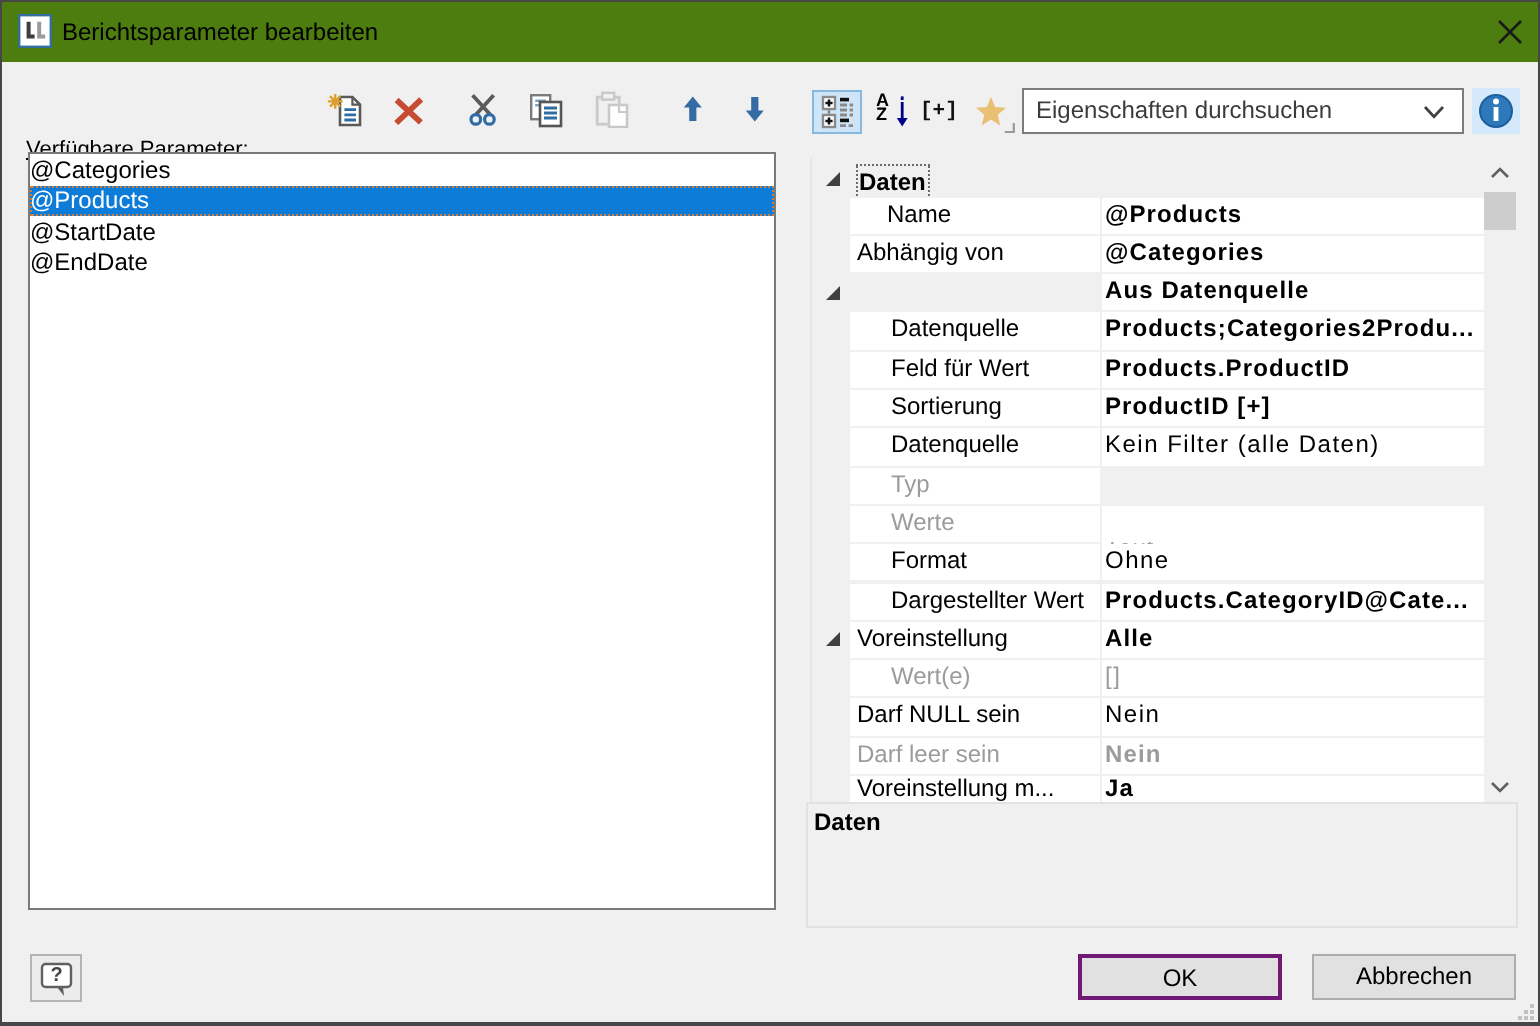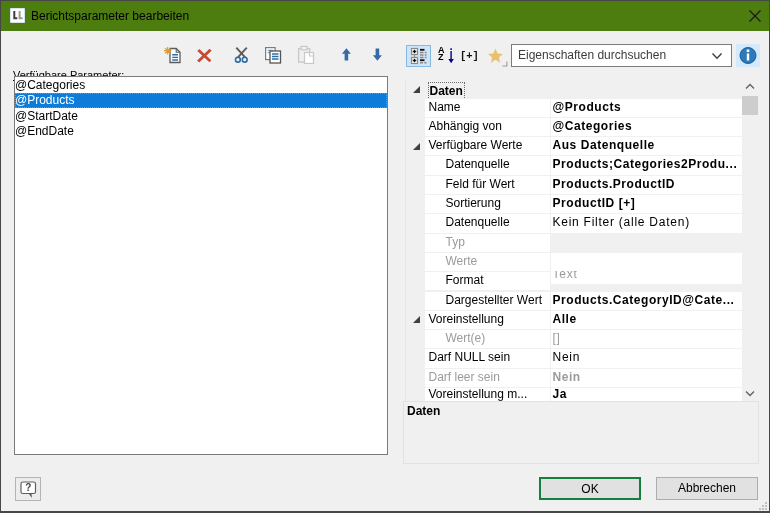--- a/index.html
+++ b/index.html
@@ -29,21 +29,21 @@
 .catfocus { outline:1px dotted #6a6a6a; outline-offset:1px; }
 .tri { position:absolute; width:0; height:0; border-left:7px solid transparent; border-bottom:7px solid #404040; }
 
 .sbar { position:absolute; left:741px; top:78px; width:16px; height:323px; background:#f0f0f0; }
 .sthumb { position:absolute; left:741px; width:16px; background:#cdcdcd; }
 
 .desc { position:absolute; left:402px; top:400px; width:356px; height:63px; border:1px solid #e2e2e2; background:#f0f0f0; }
 .desc b { position:absolute; left:3px; top:2px; font-size:12px; }
 
 .btn { position:absolute; top:476px; width:102px; height:23px; background:#e1e1e1; text-align:center; font-size:12px; line-height:20px; }
-.ok { left:538px; border:2px solid #15803d; }
+.ok { left:538px; border:2px solid #701a75; }
 .cancel { left:655px; border:1px solid #adadad; line-height:21px; }
 .helpbtn { position:absolute; left:14px; top:476px; width:26px; height:24px; background:#ececec; border:1px solid #b4b4b4; }
 .combo { position:absolute; left:510px; top:43px; width:221px; height:23px; border:1px solid #7c7c7c; background:#fff; font-size:12px; line-height:21px; color:#3c3c3c; padding-left:6px; }
 .catbtn { position:absolute; left:405px; top:44px; width:25px; height:22px; background:#cfe4f7; border:1px solid #86b9e2; }
 .infobtn { position:absolute; left:735px; top:43px; width:24px; height:23px; background:#d4e9fb; }
 .grip { position:absolute; width:2px; height:2px; background:#c1c1c1; }
 </style>
 </head>
 <body>
 <div class="win">
@@ -138,36 +138,33 @@
   <div class="listbox">
     <div class="li" style="top:0.8px;">@Categories</div>
     <div class="li sel" style="top:16.4px;">@Products</div>
     <div class="li" style="top:31.9px;">@StartDate</div>
     <div class="li" style="top:47.2px;">@EndDate</div>
   </div>
 
   <div class="grid">
       <div class="tri" style="left:7.5px;top:8.400000000000002px;"></div>
       <div class="cat catfocus" style="left:24.5px;top:6.000000000000003px;">Daten</div>
-      <div class="cell lab" style="top:20.500000000000004px;height:18.3px;line-height:16.7px;">
+      <div class="cell lab" style="top:20.500000000000004px;height:18.3px;line-height:16.7px;padding-left:15px;">
         <span class="">Name</span>
       </div>
       <div class="cell val" style="top:20.500000000000004px;height:18.3px;line-height:16.7px;">
         <span class=" b">@Products</span>
       </div>
       <div class="cell lab" style="top:39.800000000000004px;height:18.3px;line-height:16.7px;">
         <span class="">Abhängig von</span>
       </div>
       <div class="cell val" style="top:39.800000000000004px;height:18.3px;line-height:16.7px;">
         <span class=" b">@Categories</span>
       </div>
       <div class="tri" style="left:7.5px;top:64.50000000000001px;"></div>
-      <div class="cell lab" style="top:59.10000000000001px;height:18.3px;line-height:16.7px;">
-        <span class="">Verfügbare Werte</span>
-      </div>
       <div class="cell val" style="top:59.10000000000001px;height:18.3px;line-height:16.7px;">
         <span class=" b">Aus Datenquelle</span>
       </div>
       <div class="cell lab l2" style="top:78.4px;height:18.3px;line-height:16.7px;">
         <span class="">Datenquelle</span>
       </div>
       <div class="cell val" style="top:78.4px;height:18.3px;line-height:16.7px;">
         <span class=" b">Products;Categories2Produ...</span>
       </div>
       <div class="cell lab l2" style="top:97.7px;height:18.3px;line-height:16.7px;">
@@ -195,20 +192,23 @@
         <span class=" gy">Text</span>
       </div>
       <div class="cell lab l2" style="top:174.90000000000003px;height:18.3px;line-height:16.7px;">
         <span class=" gy">Werte</span>
       </div>
       <div class="cell val" style="top:174.90000000000003px;height:18.3px;line-height:16.7px;">
         <span class=""></span>
       </div>
       <div class="cell lab l2" style="top:194.2px;height:18.3px;line-height:16.7px;">
         <span class="">Format</span>
+      </div>
+      <div class="cell val" style="top:194.2px;height:18.3px;line-height:16.7px;">
+        <span class="">Ohne</span>
       </div>
       <div class="cell lab l2" style="top:213.5px;height:18.3px;line-height:16.7px;">
         <span class="">Dargestellter Wert</span>
       </div>
       <div class="cell val" style="top:213.5px;height:18.3px;line-height:16.7px;">
         <span class=" b">Products.CategoryID@Cate...</span>
       </div>
       <div class="tri" style="left:7.5px;top:238.20000000000002px;"></div>
       <div class="cell lab" style="top:232.8px;height:18.3px;line-height:16.7px;">
         <span class="">Voreinstellung</span>

